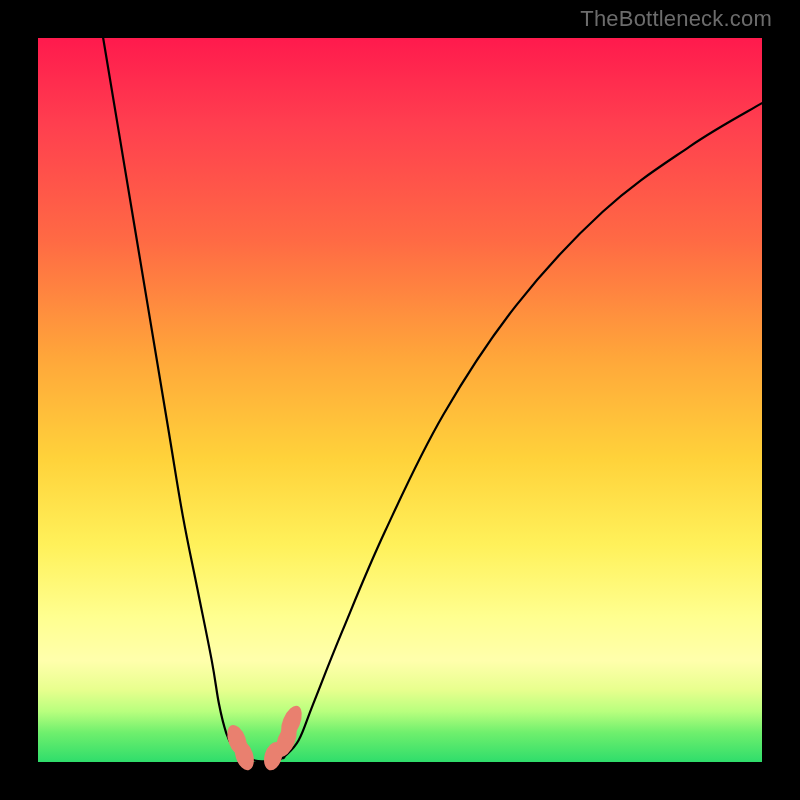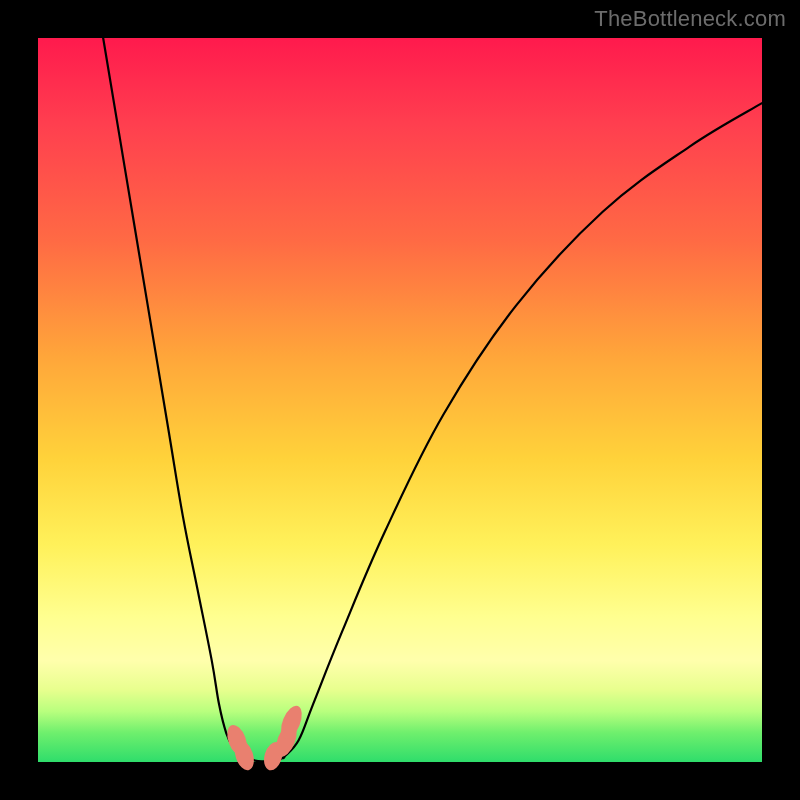--- a/index.html
+++ b/index.html
@@ -43,21 +43,21 @@
       #ffffac 86%,
       #e8ff8e 90%,
       #b9ff7e 93%,
       #6eef6d 96%,
       #2fdd6b 100%
     );
   }
   .watermark {
     position: absolute;
     top: 6px;
-    right: 14px;
+    right: 28px;
     color: #6c6c6c;
     font-size: 22px;
     font-weight: 400;
     letter-spacing: 0.2px;
     user-select: none;
   }
   svg.curve {
     position: absolute;
     left: 0; top: 0;
     width: 724px;

